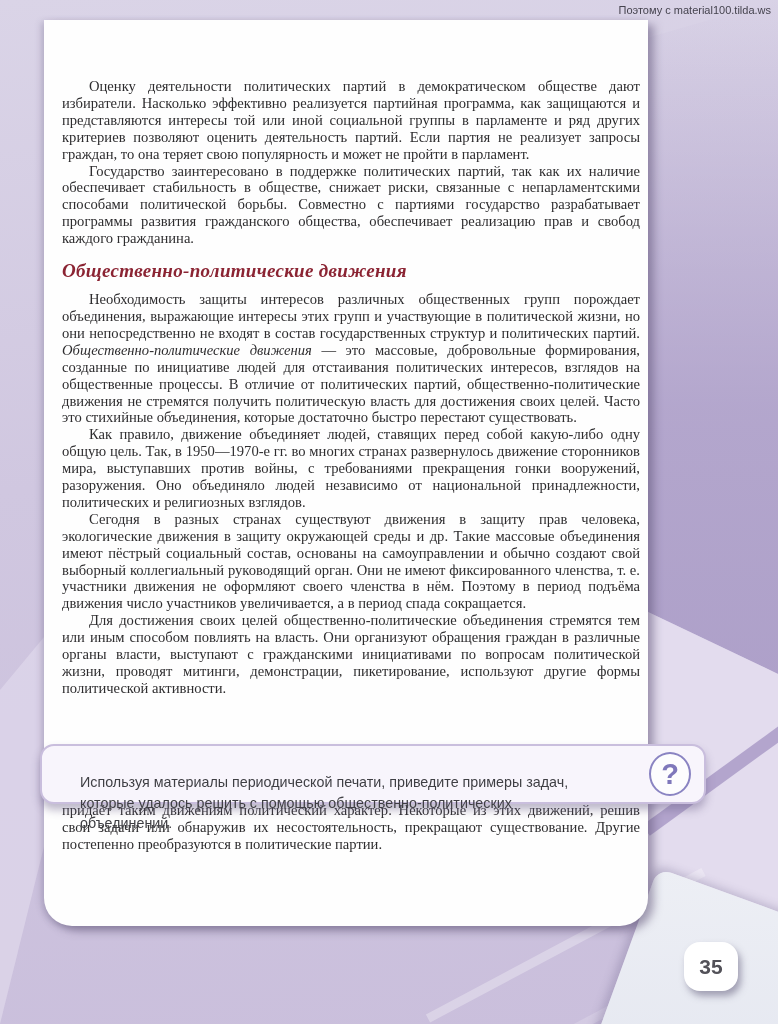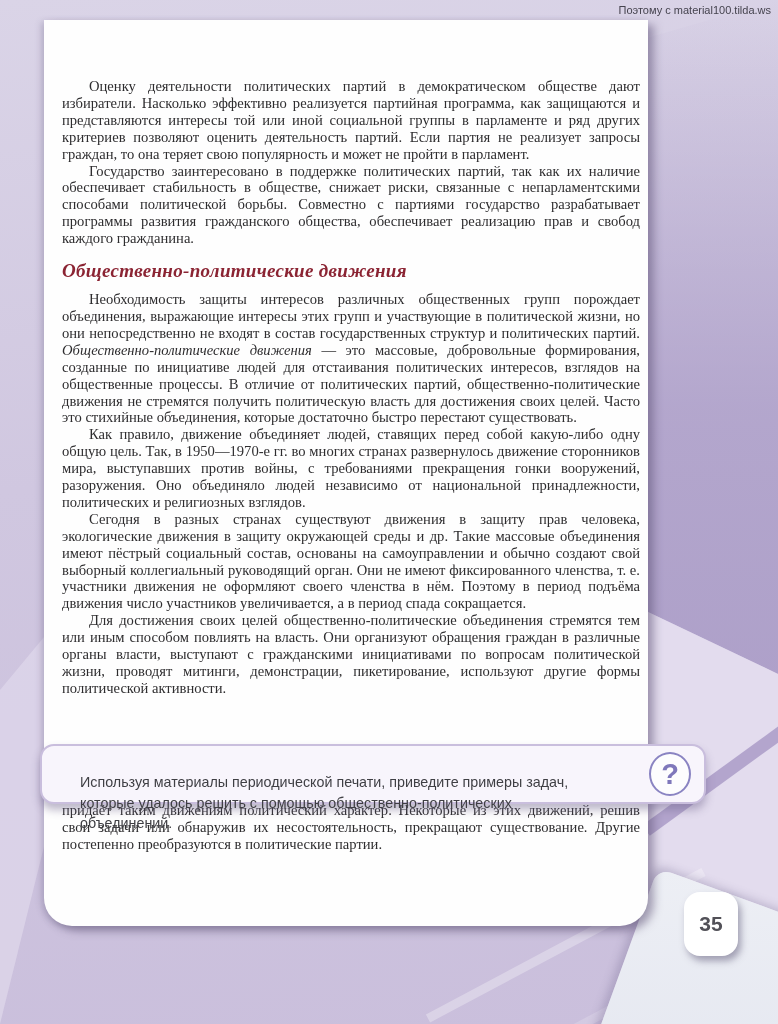--- a/index.html
+++ b/index.html
@@ -91,21 +91,21 @@
     background:#fdfdfe;
     display:flex; align-items:center; justify-content:center;
   }
   .q-icon span {
     font-family:"Liberation Sans", sans-serif;
     font-weight:bold; font-size:29px; color:#7f78bb; line-height:1;
   }
 
   
   .badge {
-    position:absolute; left:684px; top:892px; width:54px; height:64px;
+    position:absolute; left:684px; top:942px; width:54px; height:49px;
     background:#ffffff; border-radius:16px;
     box-shadow:3px 5px 7px rgba(90,83,115,.5);
     display:flex; align-items:center; justify-content:center;
     z-index:5;
   }
   .badge span {
     font-family:"Liberation Sans", sans-serif;
     font-weight:bold; font-size:21px; color:#525158;
   }
 </style>

